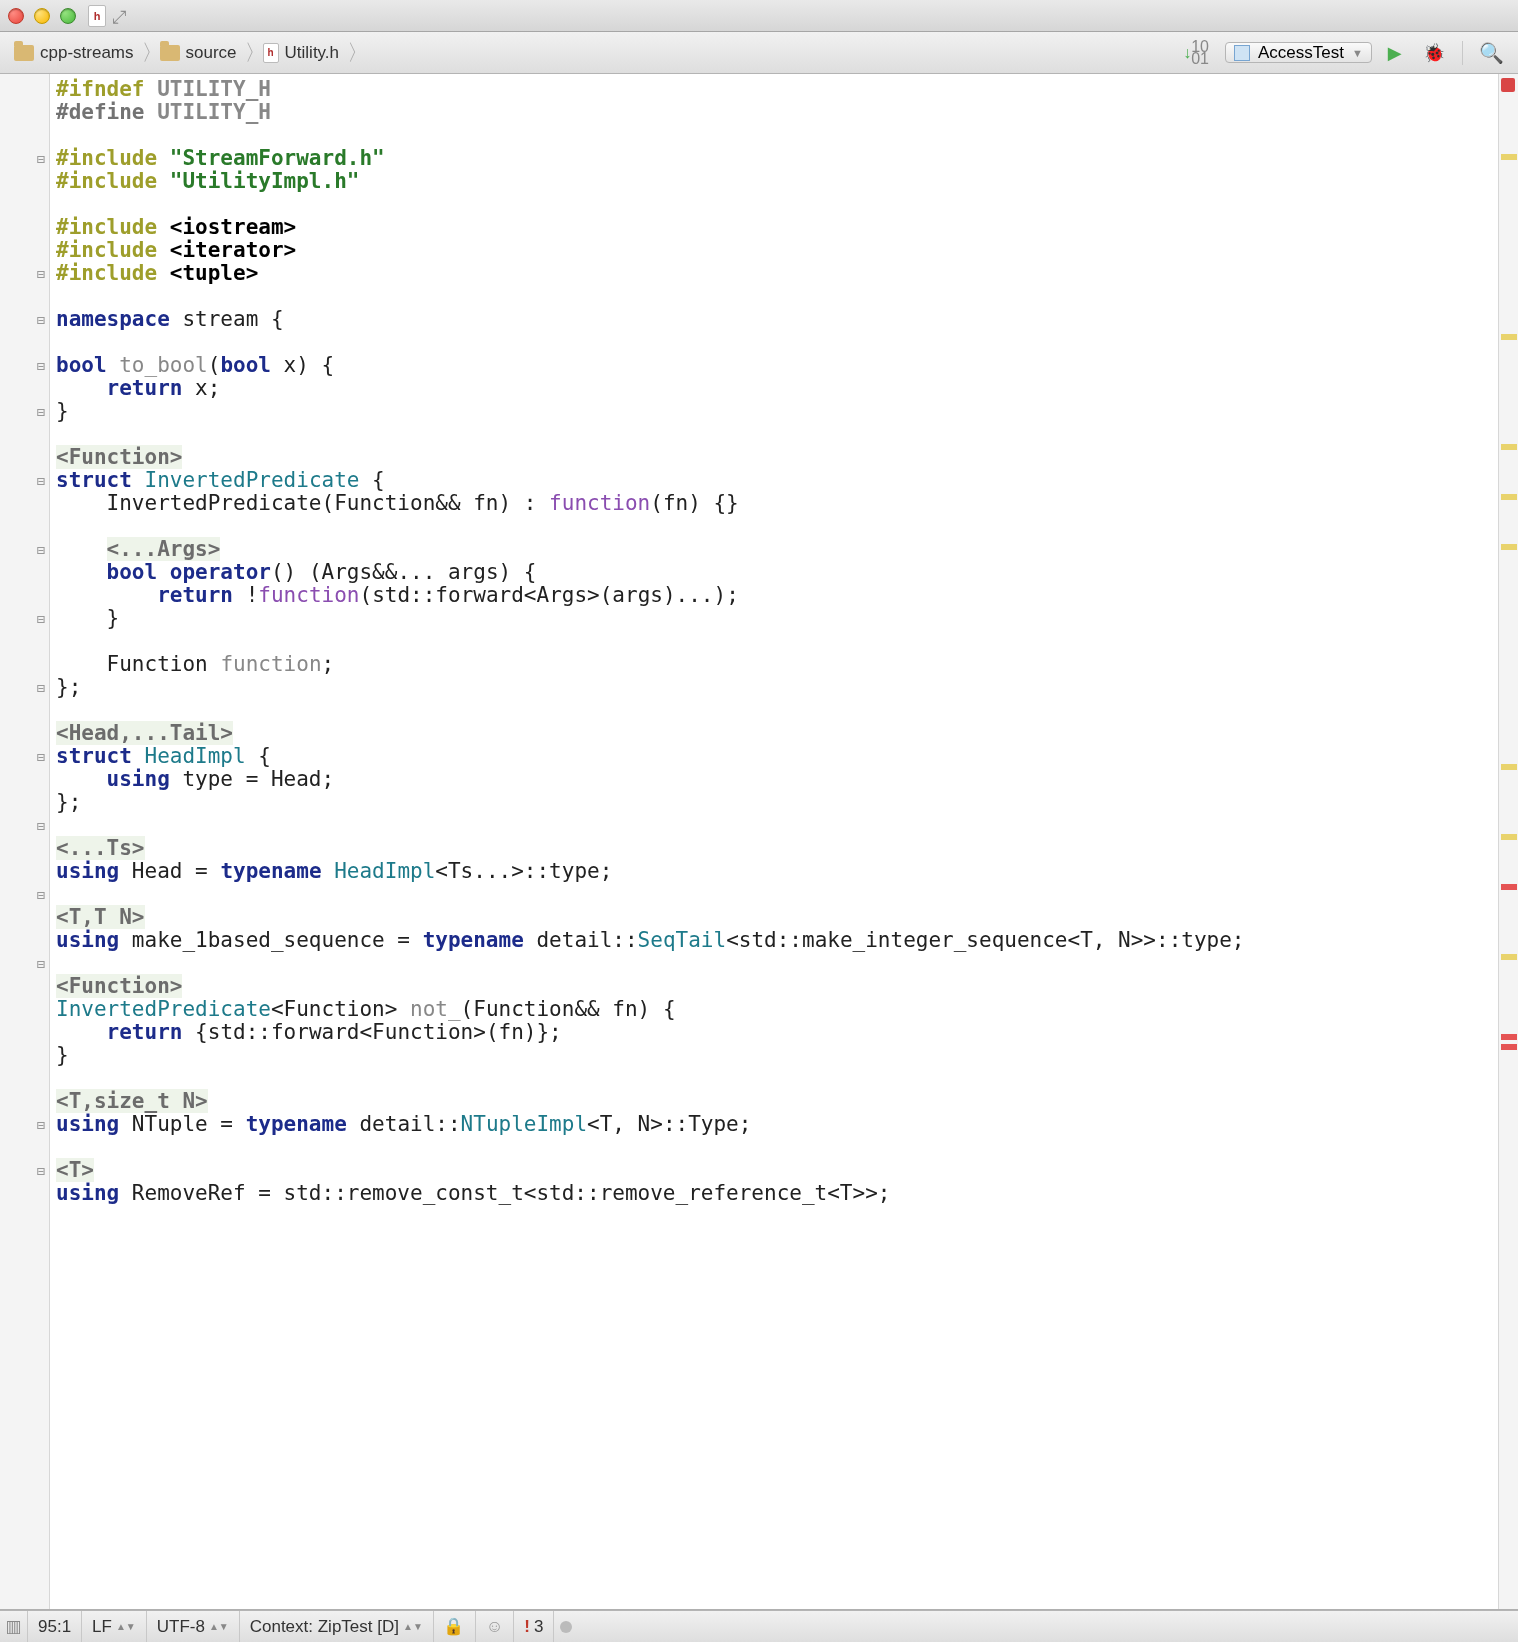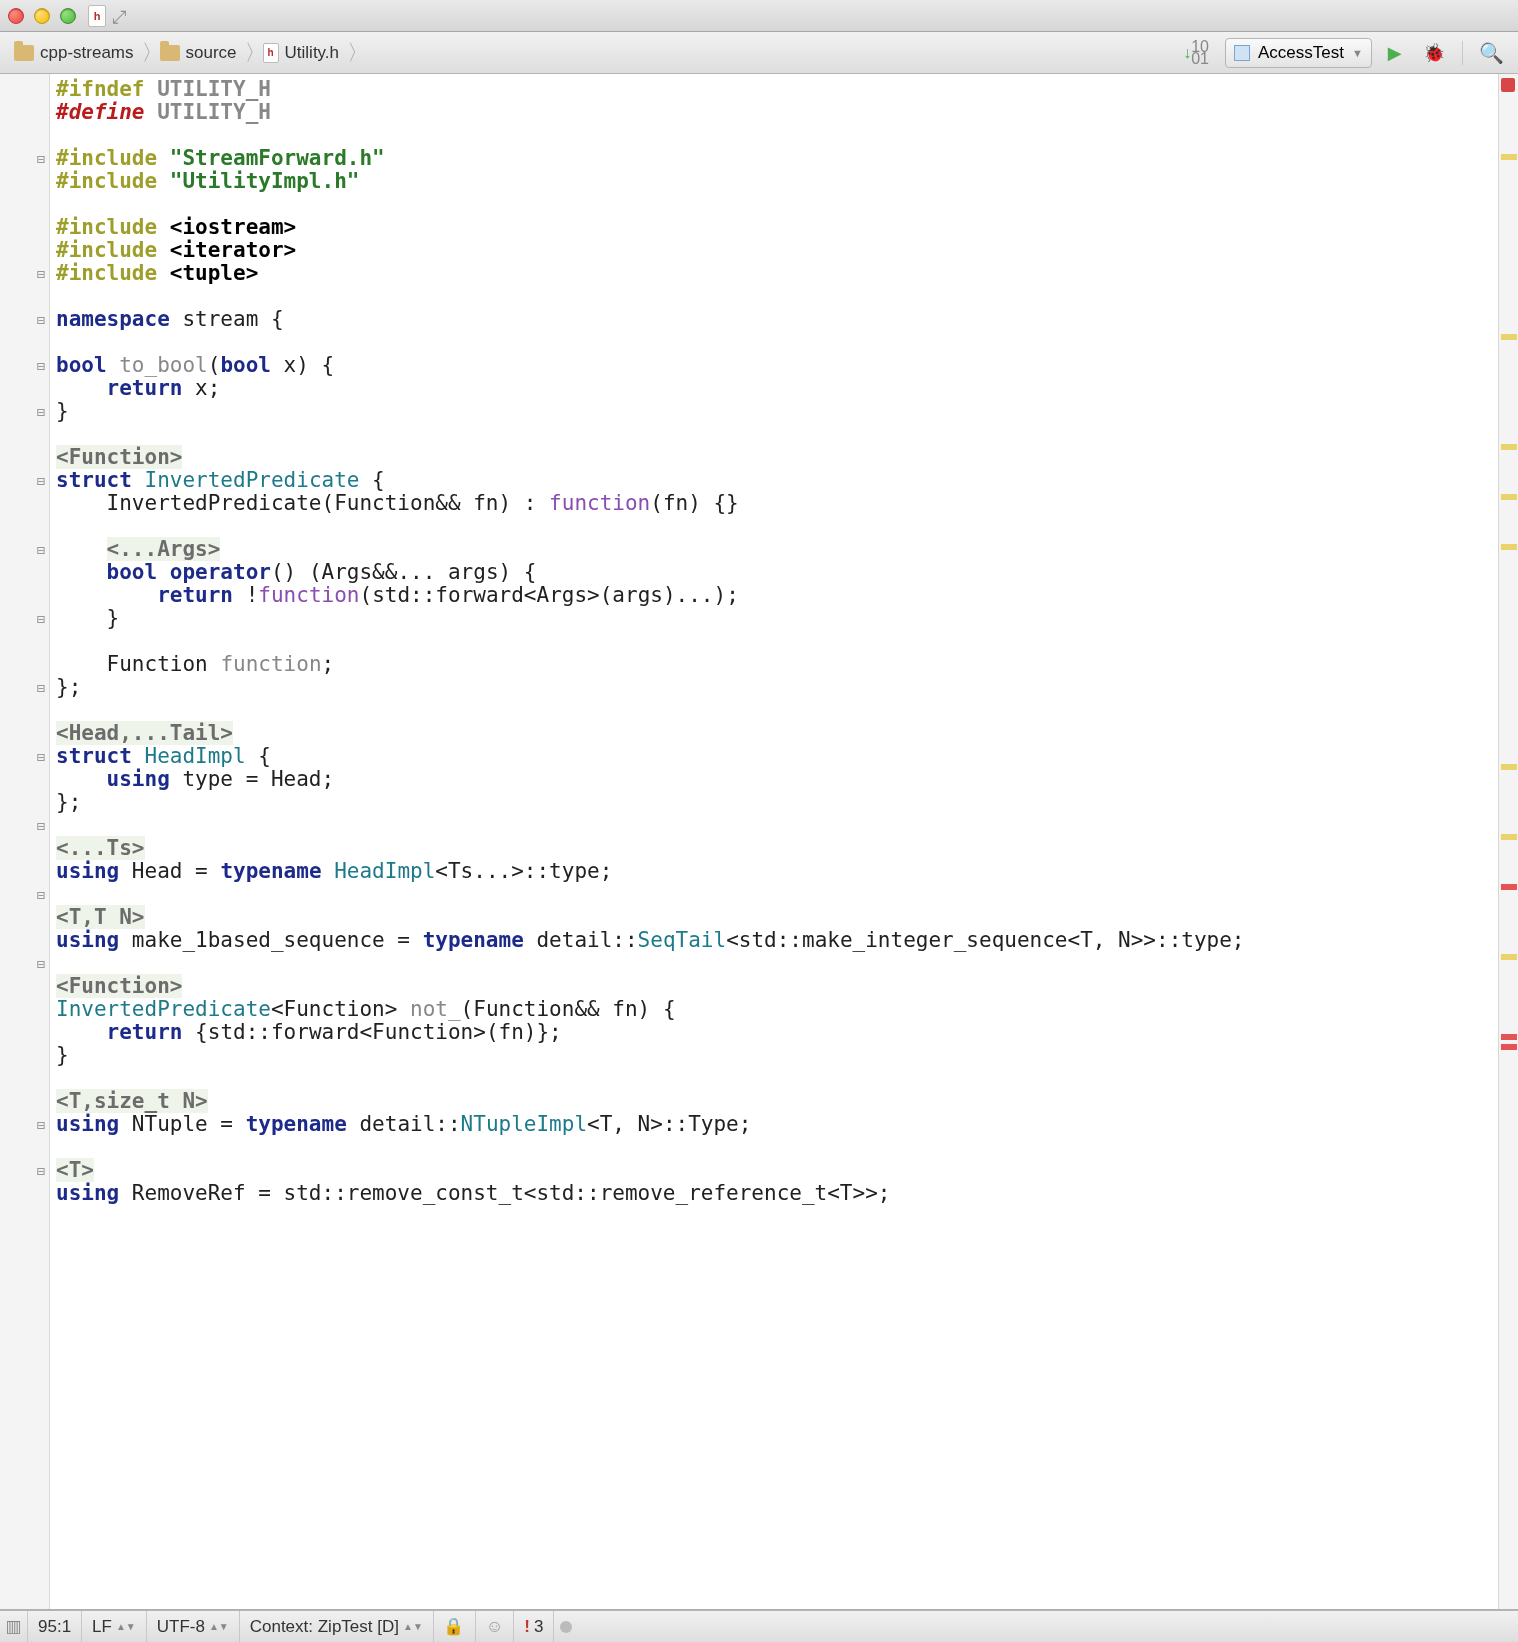--- a/index.html
+++ b/index.html
@@ -85,21 +85,21 @@
   .hfile-icon::after{content:"h";position:absolute;inset:0;font-size:10px;color:#b02e2e;font-weight:bold;display:flex;align-items:center;justify-content:center;}
 
   .nav-right { display:flex; align-items:center; gap:10px; }
   .nav-btn {
     height: 30px;
     display:flex; align-items:center; justify-content:center;
     padding: 0 6px;
     color:#555;
   }
   .config-select {
-    height:30px;
+    height:21px;
     background:linear-gradient(#fafafa,#e4e4e4);
     border:1px solid #b5b5b5;
     border-radius:4px;
     display:flex; align-items:center; gap:8px;
     padding:0 8px;
     font-size:17px;
   }
   .config-select .sq { width:16px;height:16px;border:1px solid #78a5d1;background:#cfe3f4;}
   .config-select .tri { font-size:11px; color:#888;}
   .run-icon { color:#4caf50; font-size:18px; }
@@ -143,21 +143,21 @@
   }
   .marker-strip .mk {
     position:absolute; left:2px; width:16px; height:6px;
   }
   .mk.red { background:#e55353; }
   .mk.yel { background:#e9d36c; }
   .mk.sq  { top:4px; height:14px; width:14px; background:#d94646; border-radius:2px;}
 
   
   .kw-pp   { color:#9e9e2b; font-weight:bold; }   
-  .kw-pp-g { color:#b91c1c; font-weight:bold;font-style:italic; }   
+  .kw-pp-g { color:#737373; font-weight:bold; }   
   .macro   { color:#888888; font-weight:bold; }
   .str     { color:#2a7a2a; font-weight:bold; }
   .sys     { color:#000000; font-weight:bold; }
   .kw      { color:#1c2b8a; font-weight:bold; }   
   .ident   { color:#1d7a8a; }                     
   .fn      { color:#8a4db0; }                     
   .tmplbg  { background:#eef4ea; color:#6c6c6c; font-weight:bold; }
   .grey    { color:#888888; }
   .plain   { color:#212121; }
 

